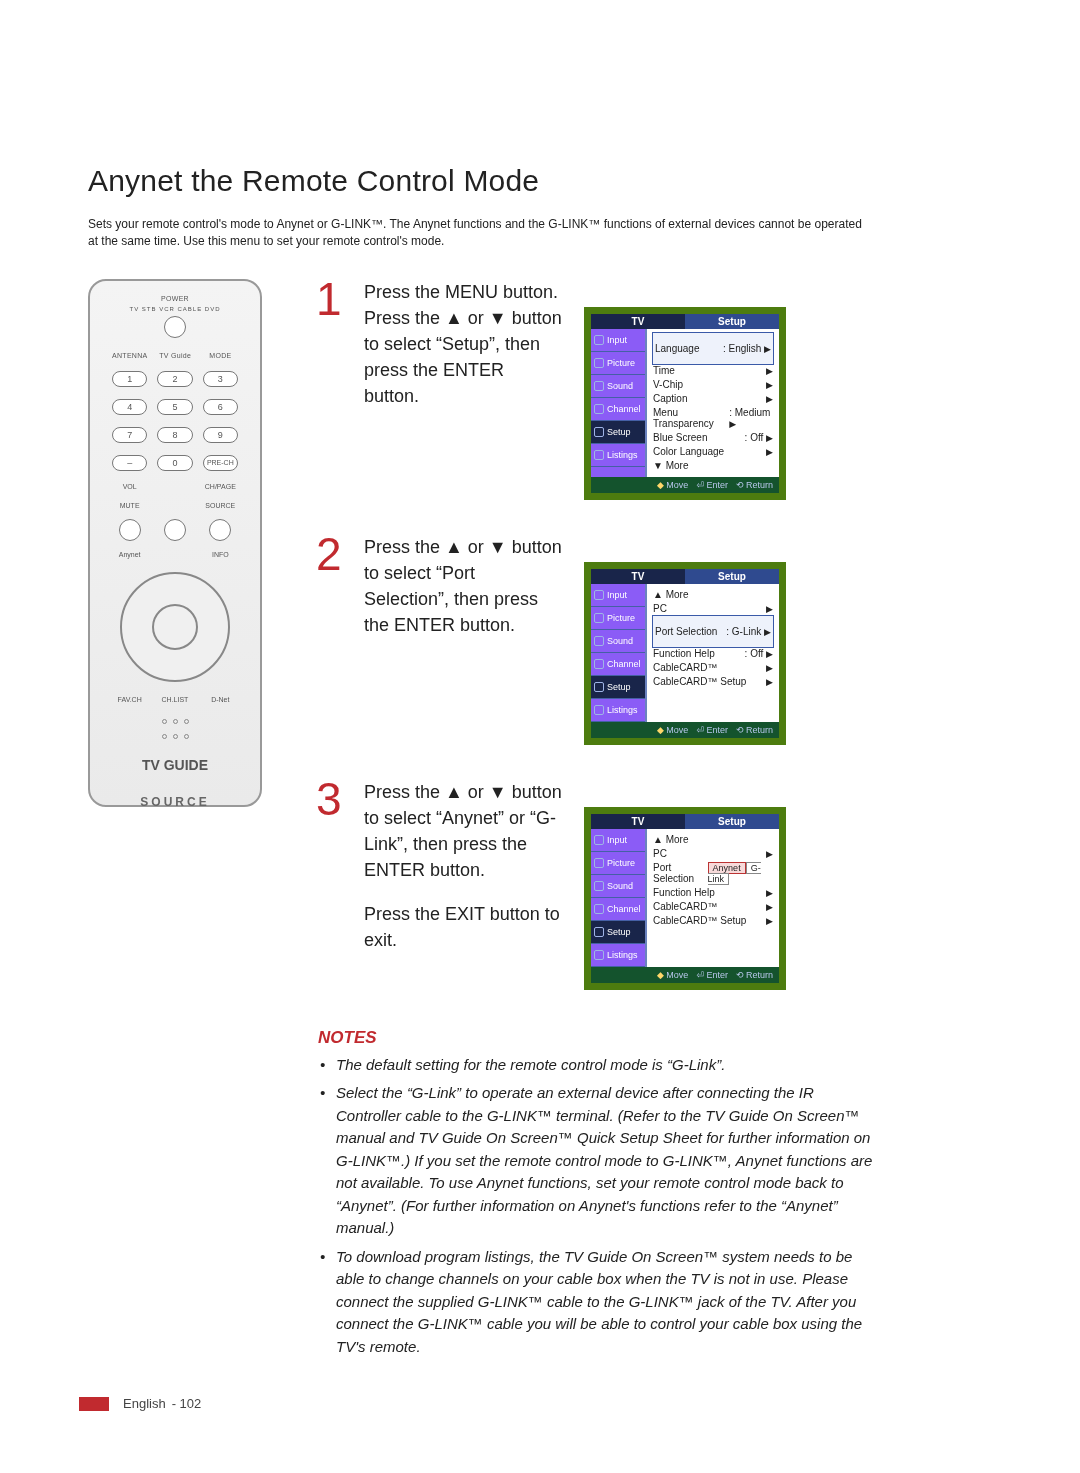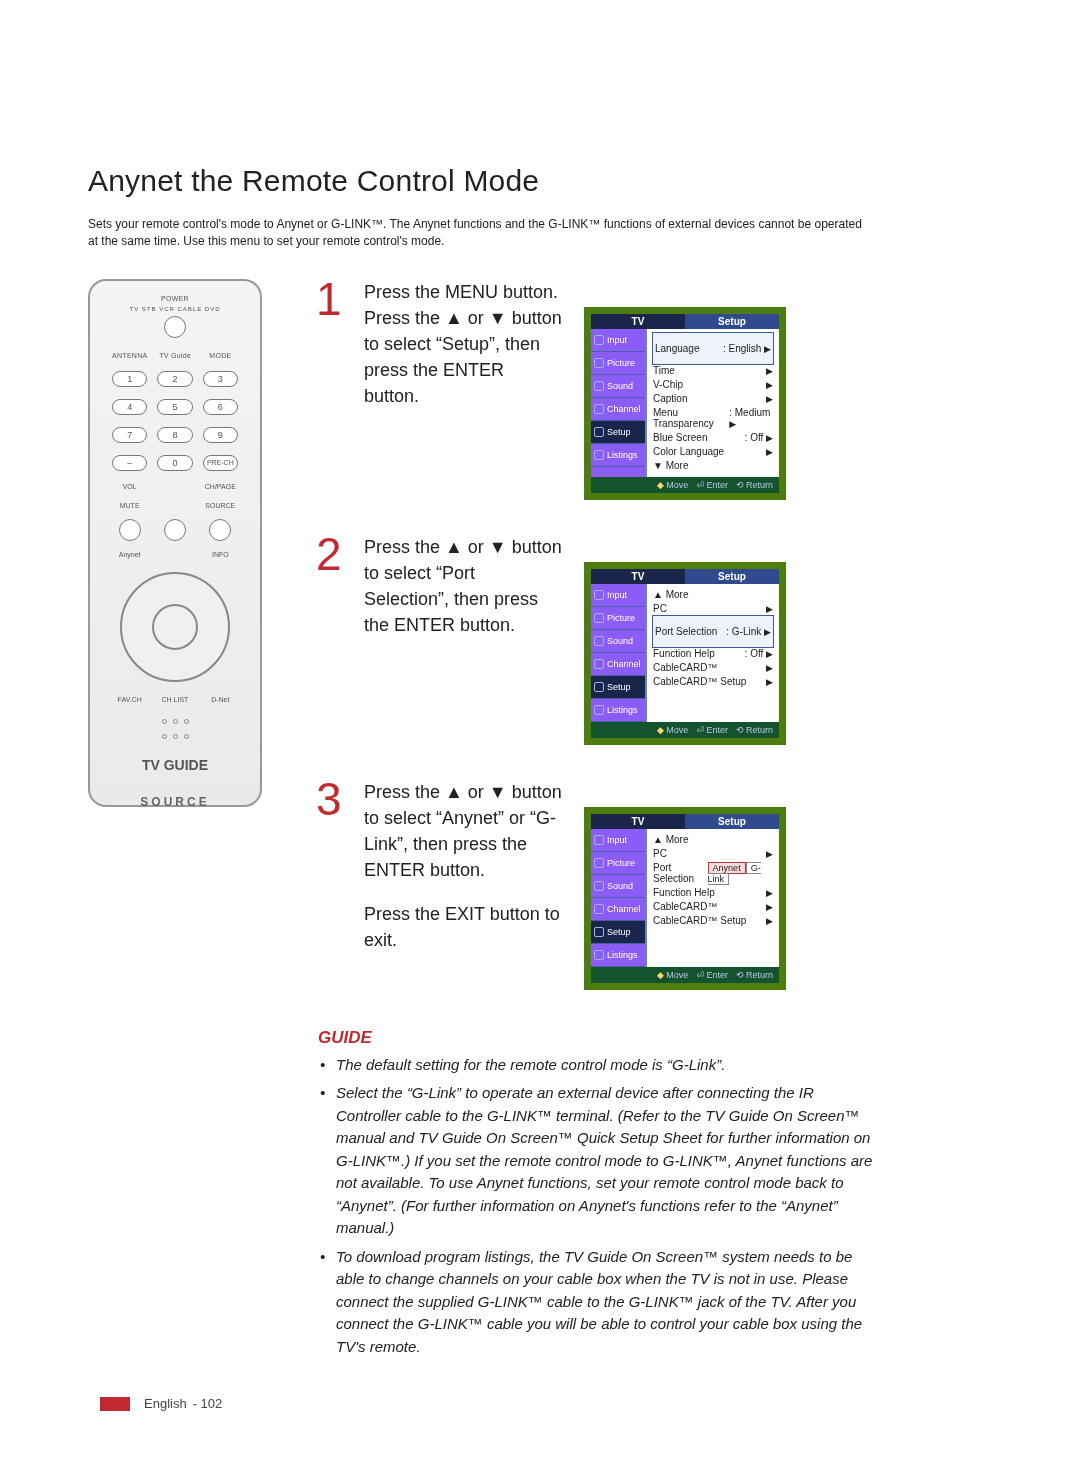--- a/index.html
+++ b/index.html
@@ -78,21 +78,21 @@
   .osd-foot .d{color:#ffd76a;}
 
   
   .notes-block { margin-left: 230px; margin-top: 4px; max-width: 560px; }
   .notes-head { font-size:17px; font-weight:700; font-style:italic; color:#c12a2f; margin-bottom:6px;}
   .notes-block ul { list-style: none; padding-left: 0;}
   .notes-block li { position:relative; padding-left:18px; font-style:italic; font-size:15px; line-height:1.5; margin-bottom:6px;}
   .notes-block li::before{content:"•"; position:absolute; left:2px; top:0;}
 
   
-  .footer { position:absolute; left:100px; bottom:62px; display:flex; align-items:center; gap:14px; font-size:13px; color:#444;}
+  .footer { position:absolute; left:79px; bottom:62px; display:flex; align-items:center; gap:14px; font-size:13px; color:#444;}
   .footer .sw{ width:30px; height:14px; background:#c12a2f; }
 </style>
 </head>
 <body>
 
 <div class="page">
 
   <div class="header-row">
     <div class="header-accent"></div>
   </div>
@@ -335,21 +335,21 @@
               </div>
     <div class="osd-foot"><span class="d">◆</span> Move<span>⏎ Enter</span><span>⟲ Return</span></div>
   </div>
           </div>
   </div>
       </div>
 
   </div>
 
   <div class="notes-block">
-    <div class="notes-head">GUIDE</div>
+    <div class="notes-head">NOTES</div>
     <ul id="notes-list">
         <li>The default setting for the remote control mode is “G-Link”.</li>
         <li>Select the “G-Link” to operate an external device after connecting the IR Controller cable to the G-LINK™ terminal. (Refer to the TV Guide On Screen™ manual and TV Guide On Screen™ Quick Setup Sheet for further information on G-LINK™.) If you set the remote control mode to G-LINK™, Anynet functions are not available. To use Anynet functions, set your remote control mode back to “Anynet”. (For further information on Anynet's functions refer to the “Anynet” manual.)</li>
         <li>To download program listings, the TV Guide On Screen™ system needs to be able to change channels on your cable box when the TV is not in use. Please connect the supplied G-LINK™ cable to the G-LINK™ jack of the TV. After you connect the G-LINK™ cable you will be able to control your cable box using the TV's remote.</li>
       </ul>
   </div>
 
 </div>
 
 <div class="footer">

